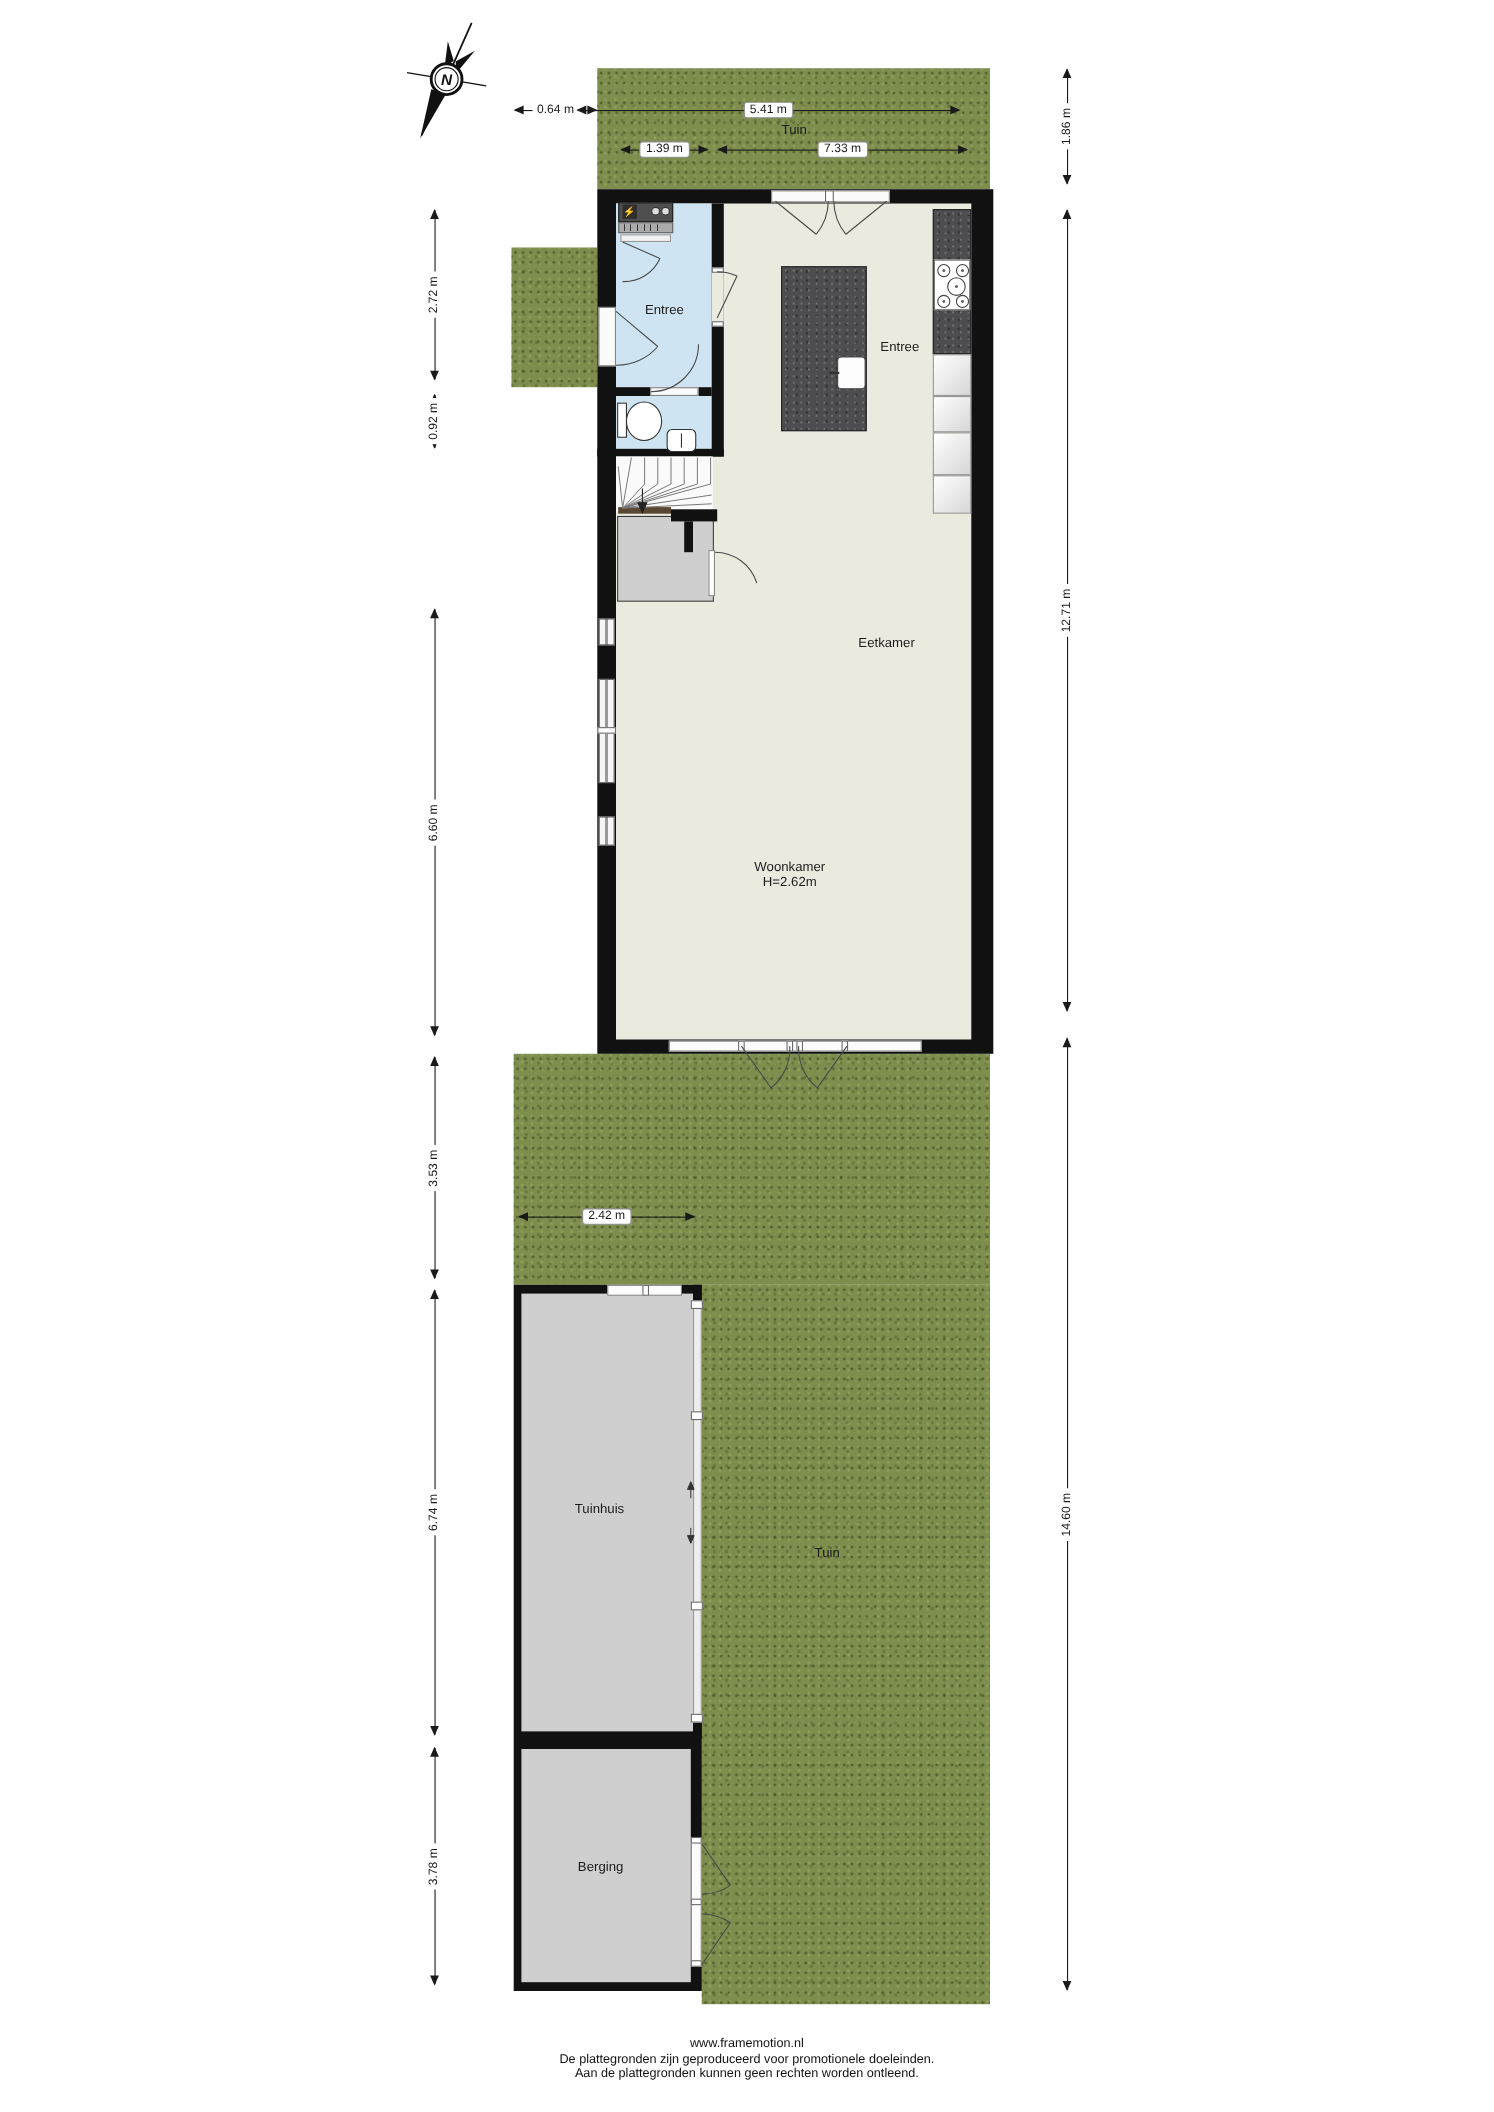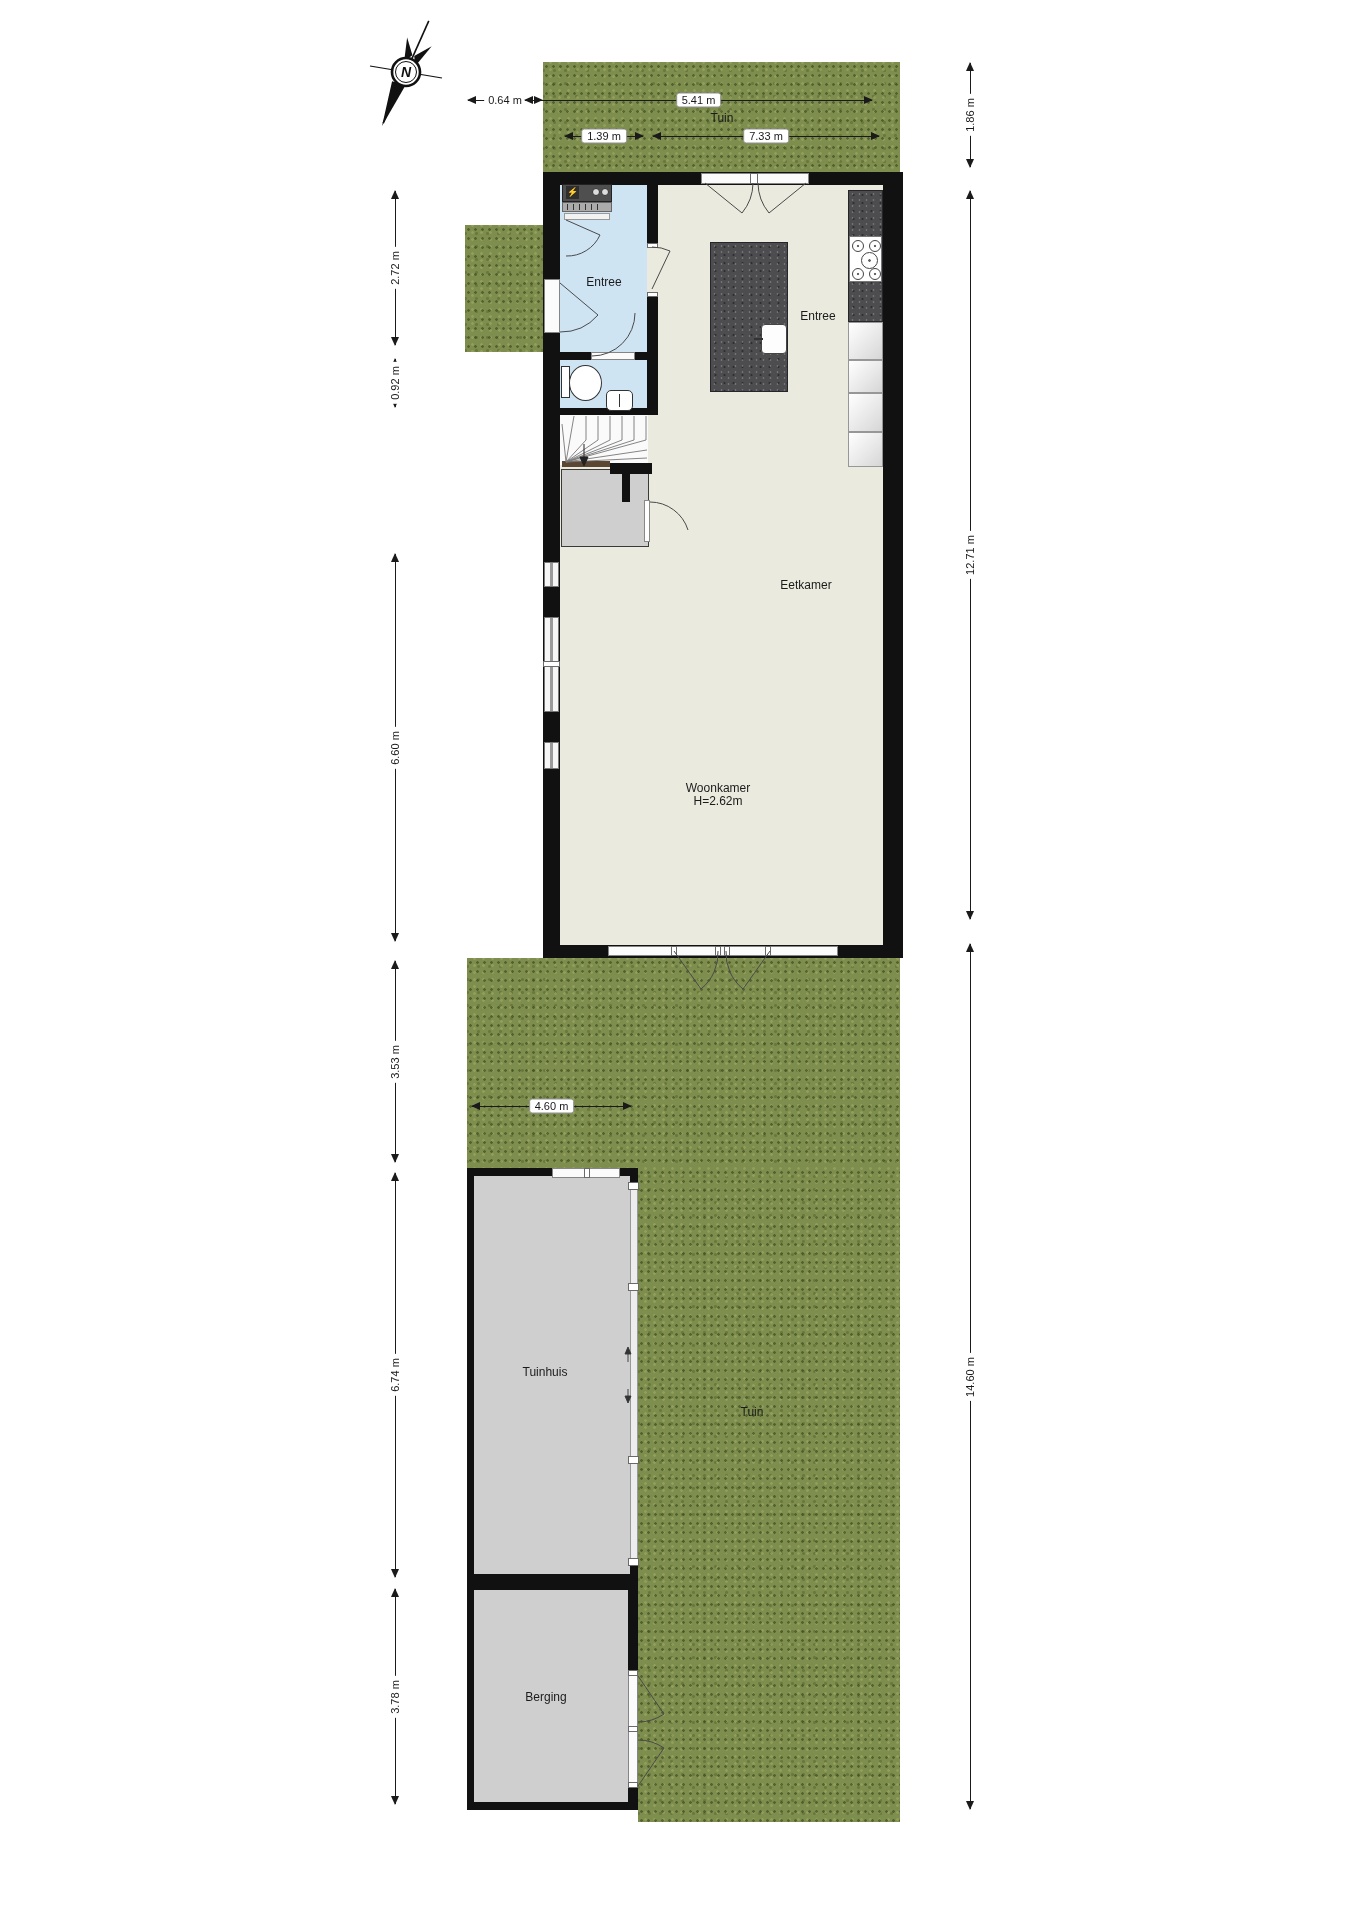--- a/index.html
+++ b/index.html
@@ -200,21 +200,21 @@
   <div class="hdim pill" style="left:652px;top:131px;width:228px">
     <span class="a-l"></span>
       <span class="ln"></span>
       <span class="a-r"></span>
     <span class="dlb">7.33 m</span>
   </div>
   <div class="hdim pill" style="left:471px;top:1101px;width:161px">
     <span class="a-l"></span>
       <span class="ln"></span>
       <span class="a-r"></span>
-    <span class="dlb">4.60 m</span>
+    <span class="dlb">2.42 m</span>
   </div>
 
   <div class="vdim" style="left:390px;top:190px;height:156px">
     <span class="a-t"></span>
       <span class="ln"></span>
       <span class="a-b"></span>
     <span class="dlb">2.72 m</span>
   </div>
   <div class="vdim" style="left:390px;top:358px;height:50px">
     <span class="a-t"></span>
@@ -328,14 +328,19 @@
         <polygon points="580,457 588,457 584,466"></polygon>
     </g>
     <g stroke="#333" stroke-width="0.9" fill="#333">
       <line x1="628" y1="1352" x2="628" y2="1362"></line>
         <polygon points="625,1354 631,1354 628,1347"></polygon>
       <line x1="628" y1="1389" x2="628" y2="1399"></line>
         <polygon points="625,1396 631,1396 628,1403"></polygon>
     </g>
   </svg>
 
+  <div class="footer">
+    <div>www.framemotion.nl</div>
+    <div>De plattegronden zijn geproduceerd voor promotionele doeleinden.</div>
+    <div>Aan de plattegronden kunnen geen rechten worden ontleend.</div>
+  </div>
 
 </div>
 
 </body></html>

